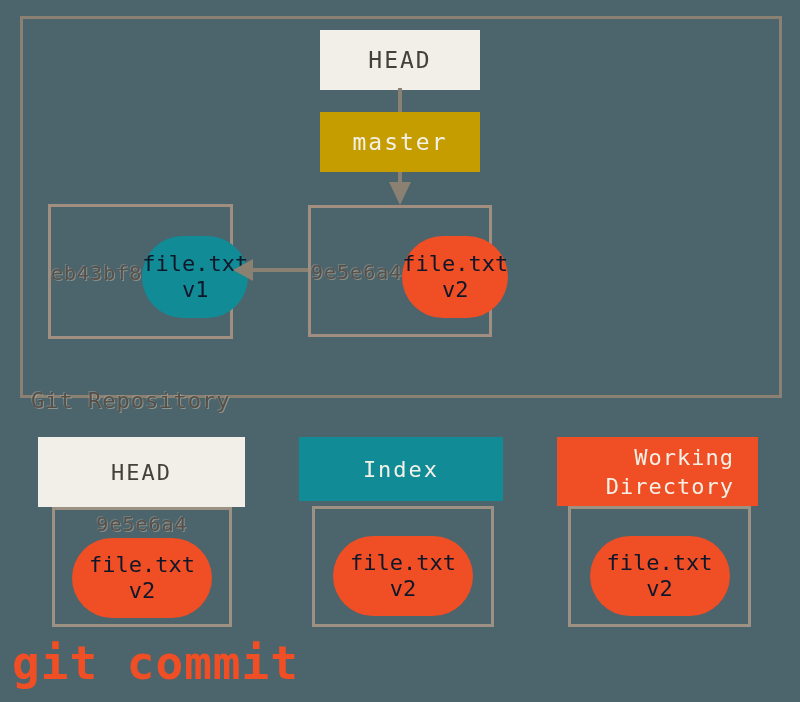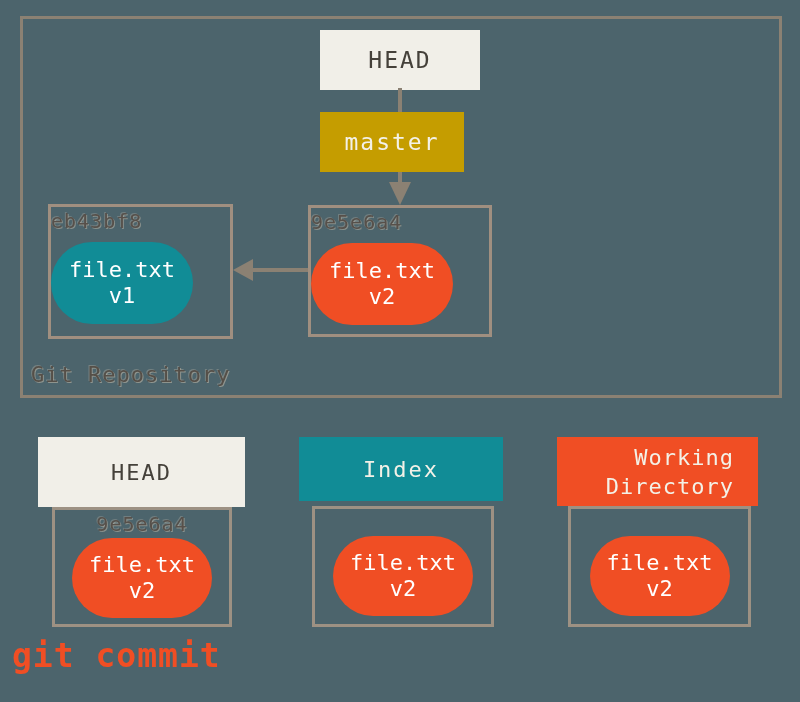--- a/index.html
+++ b/index.html
@@ -7,70 +7,70 @@
     position:relative; width:800px; height:702px;
     background:#4C646C; overflow:hidden;
     font-family:"DejaVu Sans Mono","Liberation Mono",monospace;
   }
   .abs { position:absolute; box-sizing:border-box; }
   .flexc { display:flex; align-items:center; justify-content:center; text-align:right; }
 
   
   .repo-box { left:20px; top:16px; width:762px; height:382px; border:3px solid #8B8173; }
   .repo-label {
-    left:31px; top:362px; font-size:22px; color:#554F48; letter-spacing:1px;
+    left:31px; top:388px; font-size:22px; color:#554F48; letter-spacing:1px;
     text-shadow:1px 1px 0 rgba(196,187,171,.55), -1px -1px 0 rgba(196,187,171,.35);
   }
 
   
   .head-top  { left:320px; top:30px;  width:160px; height:60px; background:#F1EFE8; color:#45413A; font-size:23px; letter-spacing:2px; }
-  .master    { left:320px; top:112px; width:144px; height:60px; background:#C59D00; color:#F3F1E7; font-size:23px; letter-spacing:2px; }
+  .master    { left:320px; top:112px; width:160px; height:60px; background:#C59D00; color:#F3F1E7; font-size:23px; letter-spacing:2px; }
 
   
   .line-v1 { left:398px; top:88px;  width:4px; height:26px; background:#8B8173; }
   .line-v2 { left:398px; top:172px; width:4px; height:14px; background:#8B8173; }
   .arrow-down { left:389px; top:182px; width:0; height:0;
     border-left:11px solid transparent; border-right:11px solid transparent;
     border-top:23px solid #8B8173; }
   .line-h1 { left:253px; top:268px; width:55px; height:4px; background:#8B8173; }
   .arrow-left { left:233px; top:259px; width:0; height:0;
     border-top:11px solid transparent; border-bottom:11px solid transparent;
     border-right:20px solid #8B8173; }
 
   
-  .commit-box { border:3px solid #A08F80; display:flex; flex-direction:column; align-items:flex-start; padding-top:2px; }
+  .commit-box { border:3px solid #A08F80; display:flex; flex-direction:row; align-items:center; padding-top:2px; }
   .commit-left  { left:48px;  top:204px; width:185px; height:135px; }
   .commit-right { left:308px; top:205px; width:184px; height:132px; }
   .hash {
     font-size:20px; line-height:24px; color:#57504A; letter-spacing:1px;
     text-shadow:1px 1px 0 rgba(196,187,171,.5), -1px -1px 0 rgba(196,187,171,.3);
   }
   .blob {
     width:142px; height:82px; margin-top:9px; border-radius:42px;
     display:flex; flex-direction:column; align-items:center; justify-content:center;
-    font-size:22px; line-height:26px; color:#ffffff;
+    font-size:22px; line-height:26px; color:#0f172a;
   }
   .blob-teal { background:#118C96; }
   .blob-red  { background:#F04E24; }
 
   
   .area-header { font-size:22px; line-height:29px; }
   .area-head-top { left:38px;  top:437px; width:207px; height:70px; background:#F1EFE8; color:#45413A; letter-spacing:2px; }
   .area-index    { left:299px; top:437px; width:204px; height:64px; background:#118C96; color:#F3F1E7; letter-spacing:2px; }
   .area-wd       { left:557px; top:437px; width:201px; height:69px; background:#F04E24; color:#F3F1E7; letter-spacing:1px; padding:0 24px; }
 
   
   .area-box { border:3px solid #9D9183; display:flex; flex-direction:column; align-items:center; }
   .area-box-1 { left:52px;  top:507px; width:180px; height:120px; padding-top:2px; }
   .area-box-2 { left:312px; top:506px; width:182px; height:121px; padding-top:27px; }
   .area-box-3 { left:568px; top:506px; width:183px; height:121px; padding-top:27px; }
   .area-box .blob { width:140px; height:80px; margin-top:2px; border-radius:40px; }
   .area-box-2 .blob, .area-box-3 .blob { margin-top:0; }
 
-  .caption { left:12px; top:636px; font-size:33px; font-weight:bold; color:#F04E24; letter-spacing:1px; }
+  .caption { left:12px; top:636px; font-size:46px; font-weight:bold; color:#F04E24; letter-spacing:1px; }
 </style>
 </head>
 <body>
 
 <div class="canvas">
 
   <div class="abs repo-box"></div>
   <div class="abs repo-label">Git Repository</div>
 
   <div class="abs flexc head-top">HEAD</div>

